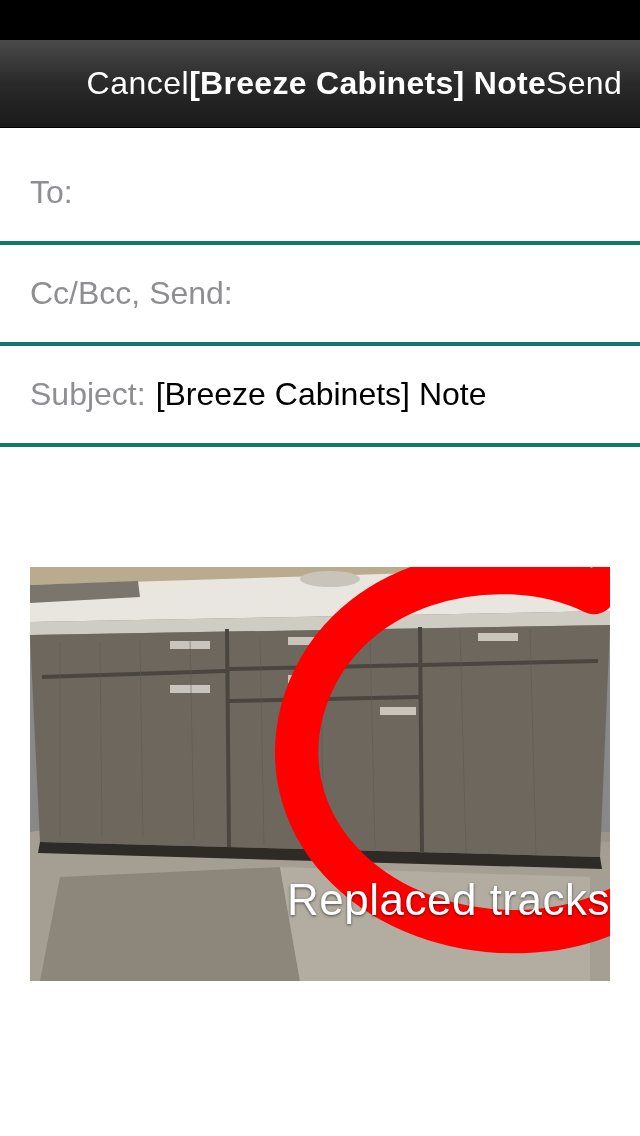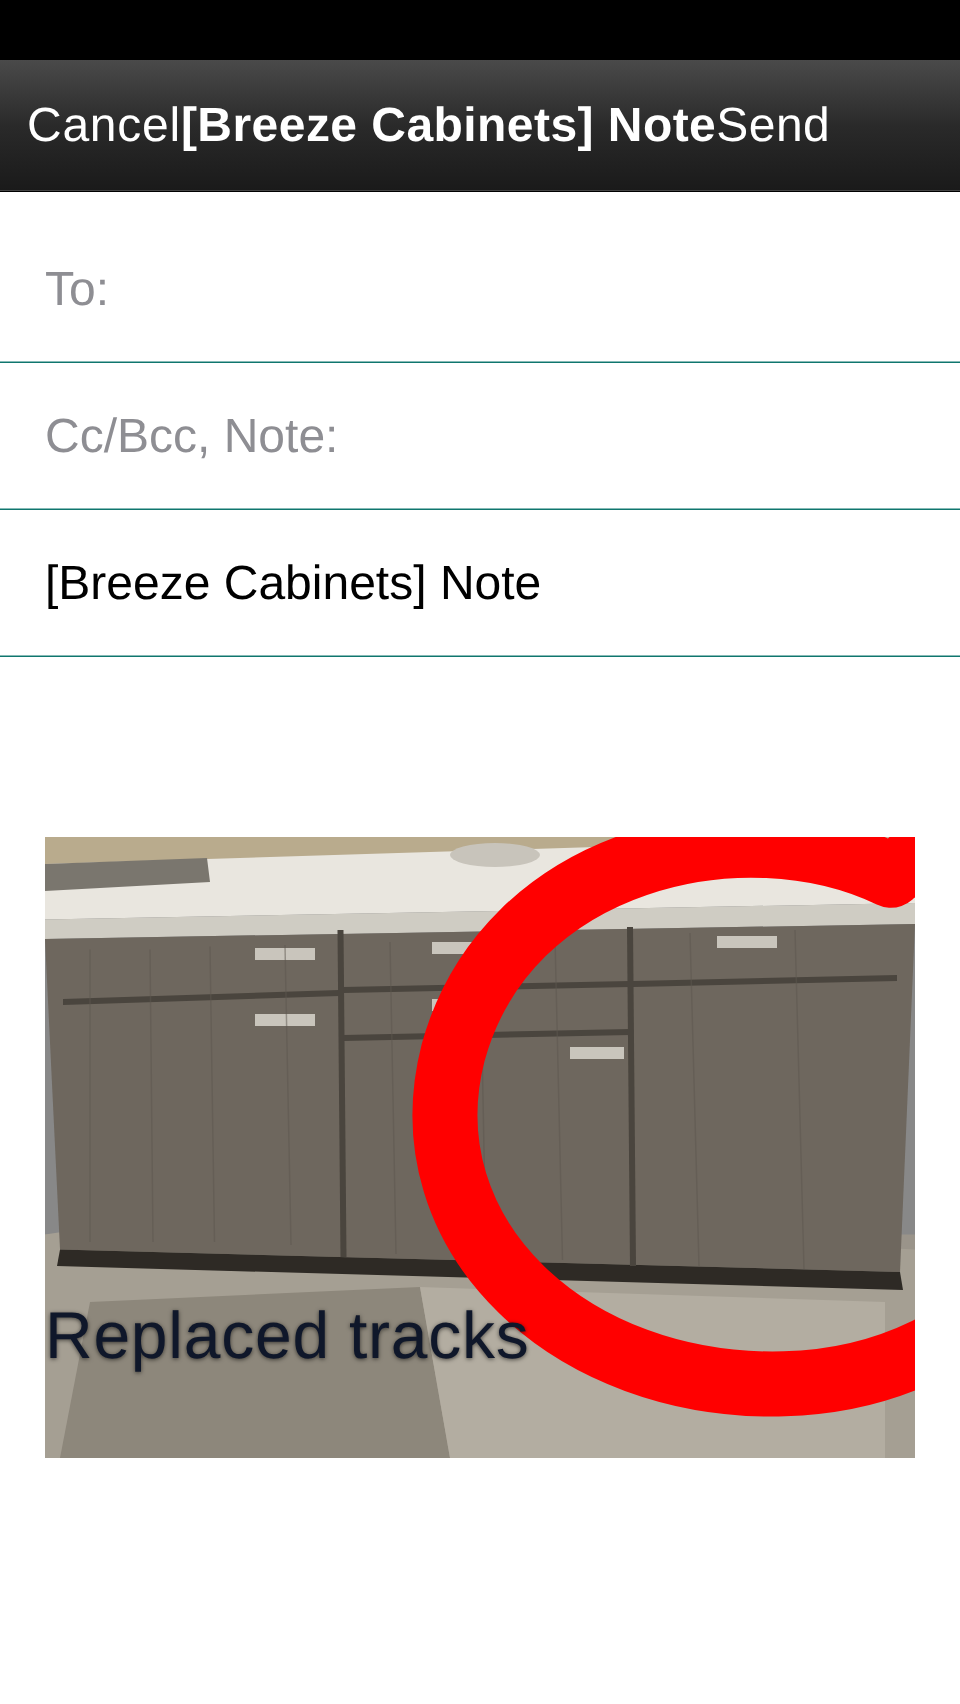--- a/index.html
+++ b/index.html
@@ -12,21 +12,21 @@
     }
     .status-bar {
       height: 40px;
       background: #000;
     }
     .nav-bar {
       height: 88px;
       background: linear-gradient(to bottom, #4a4a4a 0%, #2a2a2a 50%, #1a1a1a 100%);
       display: flex;
       align-items: center;
-      justify-content: flex-start;
+      justify-content: flex-end;
       padding: 0 18px;
       color: #fff;
       font-size: 32px;
       font-weight: 400;
       border-bottom: 1px solid #000;
     }
     .nav-cancel {
       font-weight: 300;
       letter-spacing: 0.5px;
     }
@@ -36,21 +36,21 @@
     }
     .nav-send {
       font-weight: 400;
       letter-spacing: 0.3px;
     }
     .compose-area {
       padding: 0;
     }
     .field-row {
       padding: 30px 30px 30px 30px;
-      border-bottom: 1px solid #0f766e;
+      border-bottom: 4px solid #0f766e;
       font-size: 32px;
       color: #8e8e93;
       display: flex;
       align-items: baseline;
       white-space: nowrap;
       overflow: hidden;
     }
     .field-row.first {
       border-top: none;
       padding-top: 46px;
@@ -93,22 +93,22 @@
       top: -10px;
       width: 260px;
       height: 210px;
       pointer-events: none;
     }
     .photo-caption {
       position: absolute;
       bottom: 56px;
       left: 0;
       right: 0;
-      text-align: left;
-      color: #0f172a;
+      text-align: right;
+      color: #ffffff;
       font-size: 44px;
       font-weight: 400;
       text-shadow: 0 1px 3px rgba(0,0,0,0.6);
       letter-spacing: 0.5px;
     }
   </style>
 </head>
 <body>
 
 <div class="status-bar"></div>
@@ -119,24 +119,25 @@
   <span class="nav-send">Send</span>
 </div>
 
 <div class="compose-area">
 
   <div class="field-row first">
     <span class="field-label">To:</span>
   </div>
 
   <div class="field-row">
-    <span class="field-label">Cc/Bcc, Note:</span>
+    <span class="field-label">Cc/Bcc, Send:</span>
   </div>
 
   <div class="field-row">
+    <span class="field-label">Subject:</span>
     <span class="subject-value">[Breeze Cabinets] Note</span>
   </div>
 
   <div class="body-area">
     <div class="photo-wrap">
       <svg viewBox="0 0 580 414" preserveAspectRatio="xMidYMid slice">
 
         <rect x="0" y="265" width="580" height="149" fill="#9a948a"></rect>
         <polygon points="0,265 100,250 580,275 580,414 0,414" fill="#a59f93"></polygon>
         <polygon points="30,310 250,300 270,414 10,414" fill="#8d877b"></polygon>

